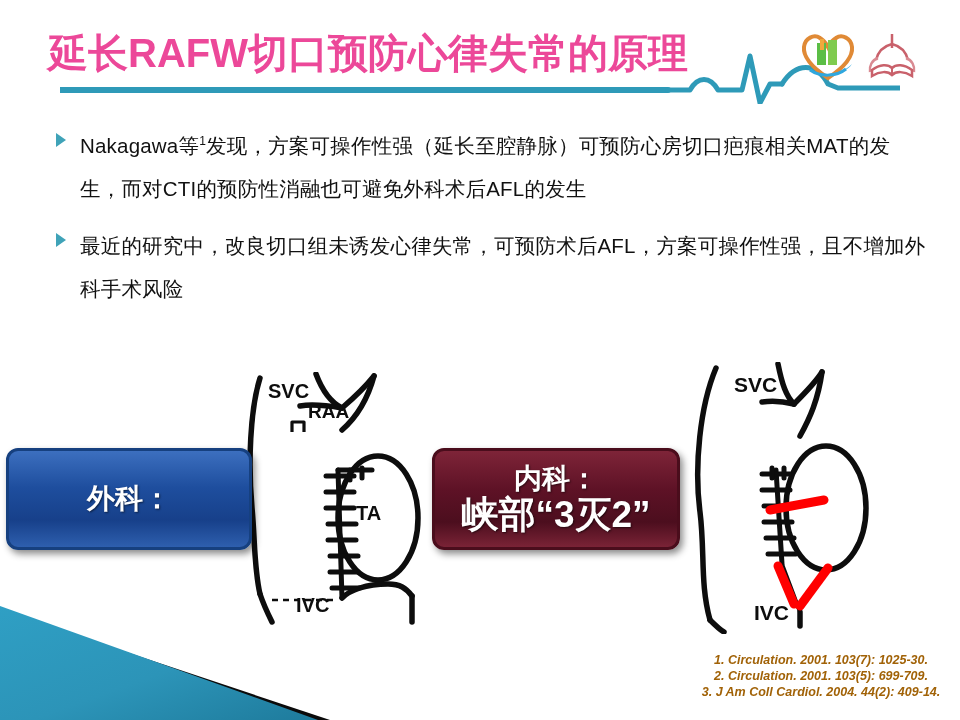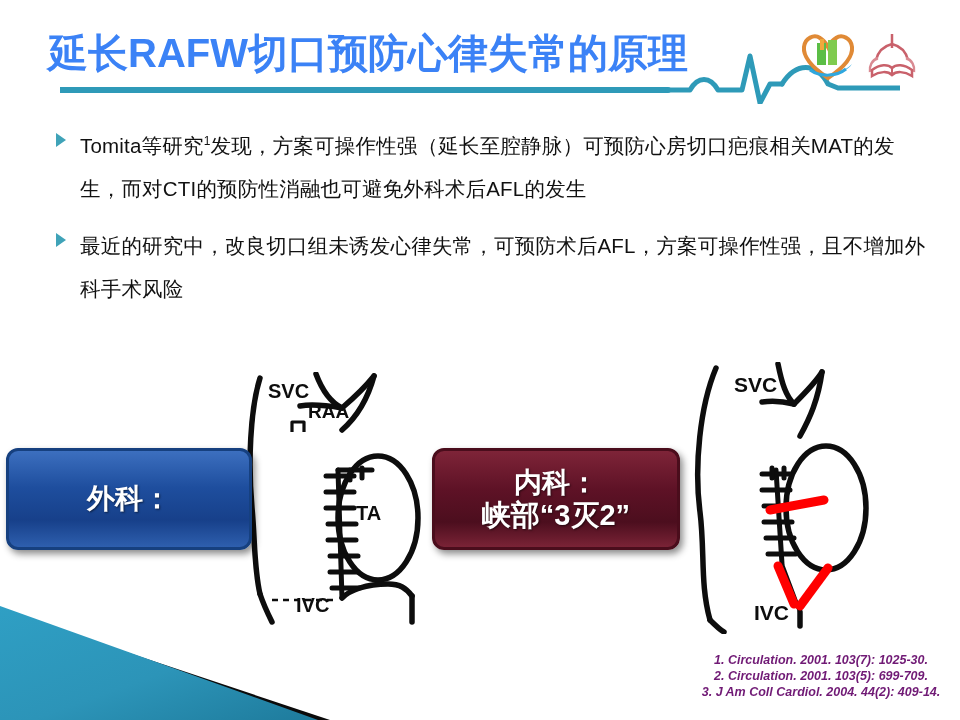--- a/index.html
+++ b/index.html
@@ -13,21 +13,21 @@
   #slide{
     position:absolute;left:0;top:0;width:960px;height:720px;
     background:#ffffff;overflow:hidden;
   }
 
   
   #header{position:absolute;left:0;top:0;width:960px;height:105px;}
   #slide-title{
     position:absolute;left:48px;top:30px;
     font-size:40px;font-weight:bold;
-    color:#3b82f6;
+    color:#ec4899;
     letter-spacing:0px;
     white-space:nowrap;
     line-height:46px;
   }
   #ecg-svg{position:absolute;left:60px;top:46px;width:840px;height:58px;}
   #logo-wrap{
     position:absolute;left:800px;top:30px;width:140px;height:52px;
   }
   .logo{position:absolute;top:0;width:56px;height:52px;}
   #logo-heart{left:0;}
@@ -80,42 +80,42 @@
     border:3px solid #16407F;
   }
   #callout-surgical .ln{font-size:28px;}
   #callout-surgical .ln.l2{font-size:29px;margin-top:3px;}
   #callout-medical{
     left:432px;top:448px;width:242px;height:96px;
     background:linear-gradient(180deg,#7E2438 0%,#5E1226 40%,#4C0E1E 74%,#7A2336 100%);
     border:3px solid #4A0D1C;
   }
   #callout-medical .ln{font-size:28px;}
-  #callout-medical .ln.l2{font-size:29px;margin-top:3px;}
+  #callout-medical .ln.l2{font-size:37px;margin-top:3px;}
 
   
   #diagram-left{position:absolute;left:238px;top:372px;width:215px;height:258px;}
   #diagram-right{position:absolute;left:666px;top:362px;width:232px;height:272px;}
   .anat-label{
     font-family:"Liberation Sans",sans-serif;
     font-weight:bold;fill:#0d0d0d;
   }
 
   
   #corner-decor{position:absolute;left:0;top:596px;width:330px;height:124px;}
 
   
   #citations{
     position:absolute;left:690px;top:652px;width:262px;
     text-align:center;
     font-family:"Liberation Sans",sans-serif;
     font-style:italic;
     font-weight:bold;
     font-size:12.5px;
-    color:#701a75;
+    color:#a16207;
     line-height:16px;
   }
 </style>
 </head>
 <body>
 
 <div id="slide">
 
   <div id="header">
 
@@ -146,21 +146,21 @@
         <path d="M28 38 L28 46" stroke="#C9616B" stroke-width="2"></path>
       </svg>
     </div>
   </div>
 
   <div id="bullets">
 
     <div class="bullet-row">
       <span class="bullet-marker"></span>
       <span class="bullet-text">
-        <span>Tomita等研究</span><sup>1</sup><span>发现，方案可操作性强（延长至腔静脉）可预防心房切口疤痕相关MAT的发生，而对CTI的预防性消融也可避免外科术后AFL的发生</span>
+        <span>Nakagawa等</span><sup>1</sup><span>发现，方案可操作性强（延长至腔静脉）可预防心房切口疤痕相关MAT的发生，而对CTI的预防性消融也可避免外科术后AFL的发生</span>
       </span>
     </div>
 
 
     <div class="bullet-row">
       <span class="bullet-marker"></span>
       <span class="bullet-text">
         <span>最近的研究中，改良切口组未诱发心律失常，可预防术后AFL，方案可操作性强，且不增加外科手术风险</span>
       </span>
     </div>

